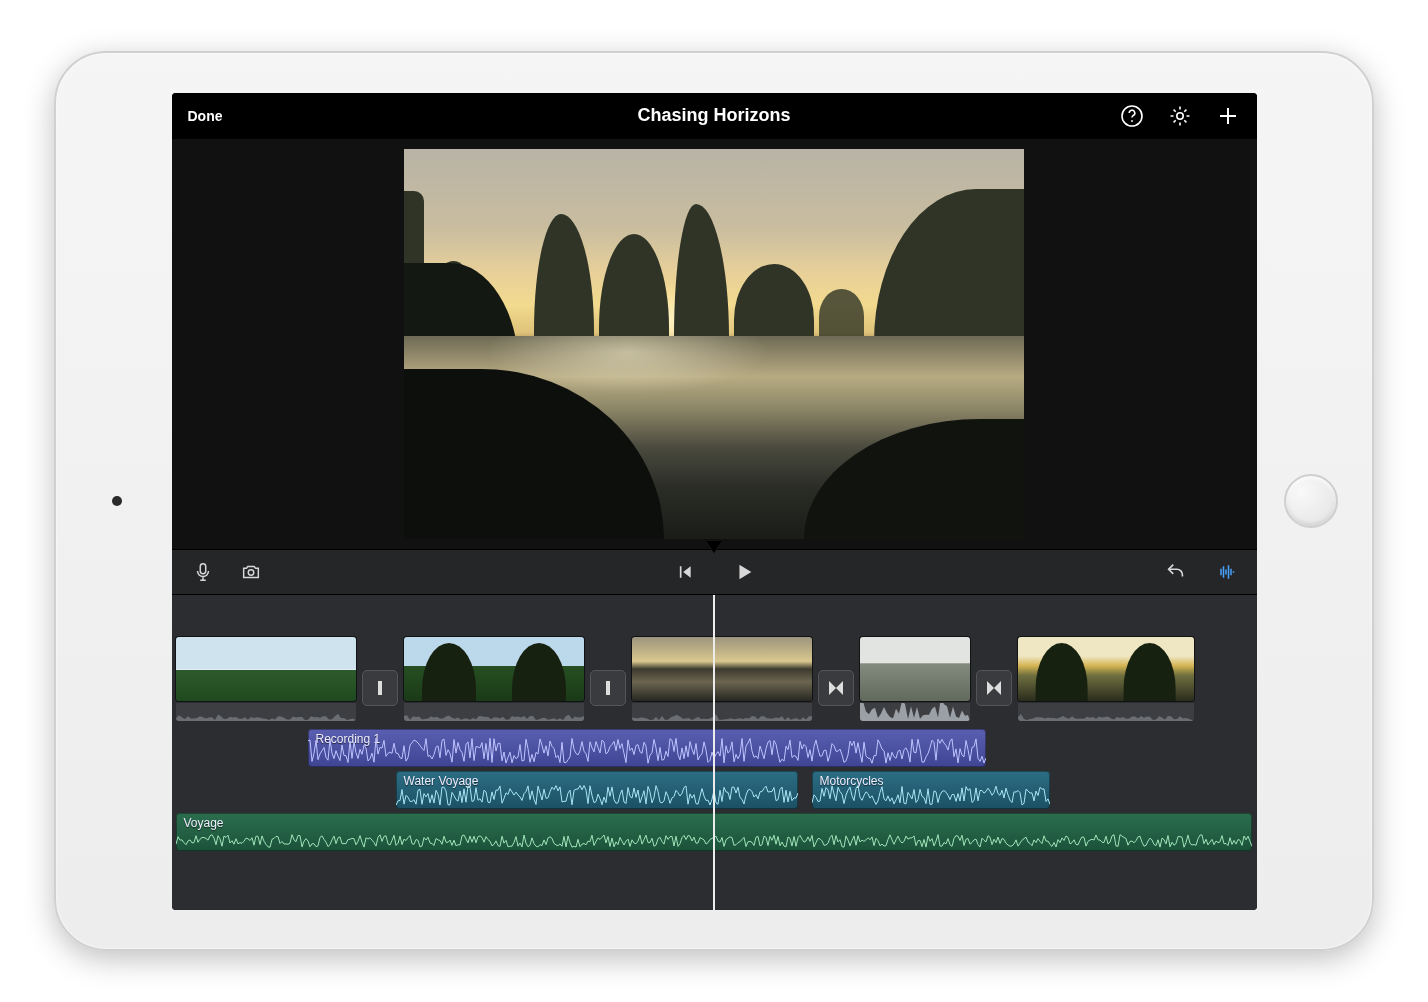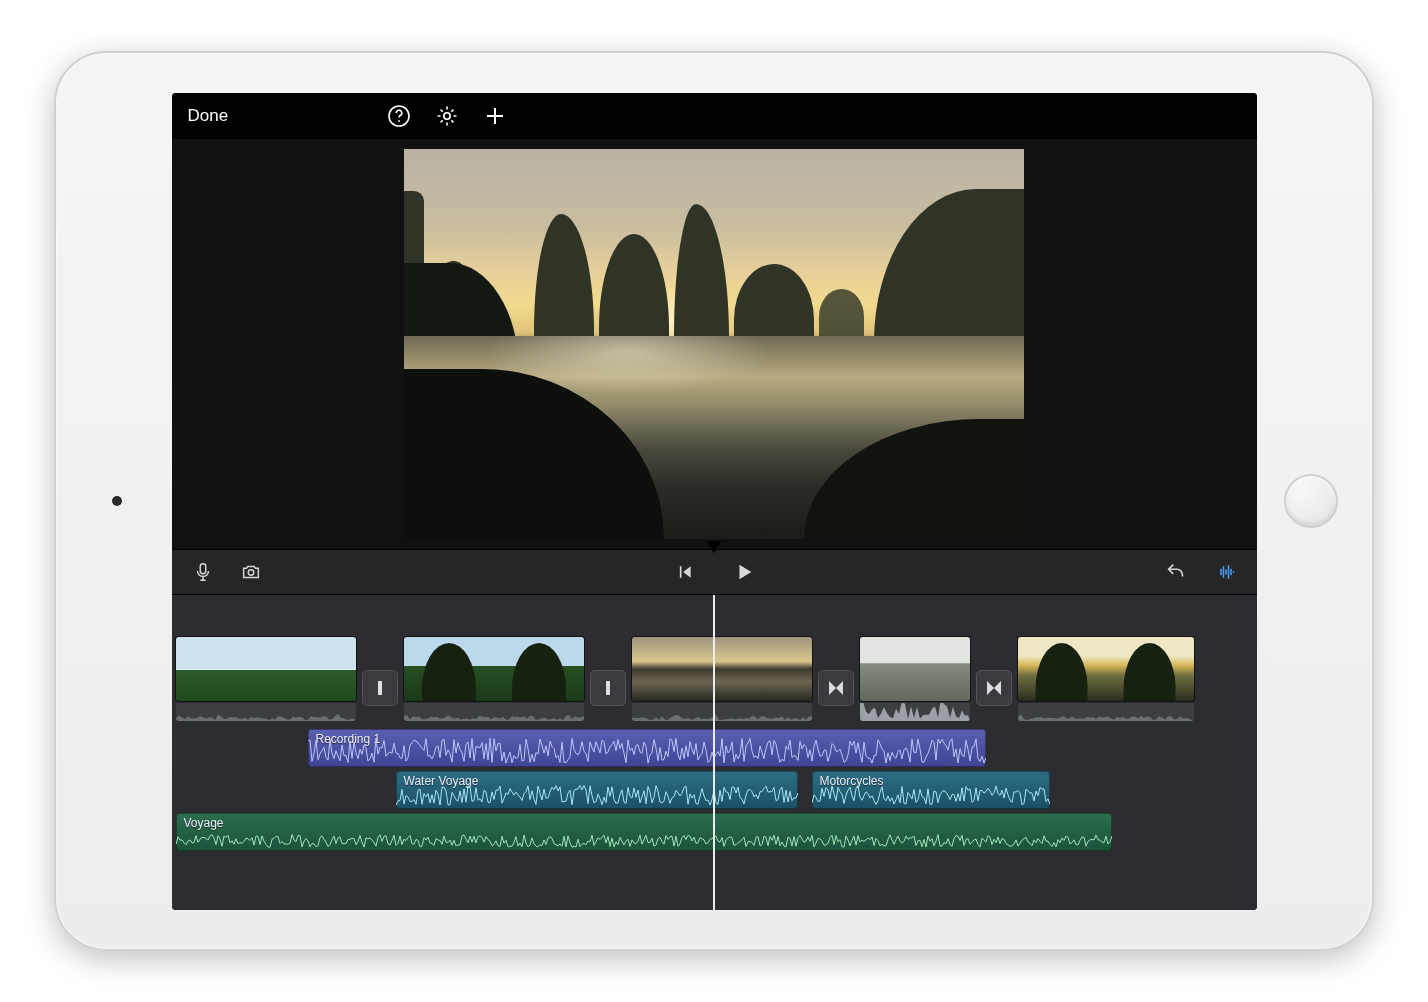--- a/index.html
+++ b/index.html
@@ -66,21 +66,21 @@
     display: flex;
     align-items: center;
     padding: 0 16px;
     color: #fff;
     font-size: 18px;
   }
   .topbar .left { flex: 0 0 160px; }
   .topbar .center { flex: 1; text-align: center; font-weight: 600; }
   .topbar .right { flex: 0 0 160px; display: flex; justify-content: flex-end; gap: 22px; align-items: center; }
   .icon-btn { width: 26px; height: 26px; display:flex; align-items:center; justify-content:center; color:#fff; cursor:pointer; }
-  .done-btn { cursor:pointer; font-size: 17px; font-weight:400; }
+  .done-btn { cursor:pointer; font-size: 14px; font-weight:700; }
 
   
   .preview {
     flex: 0 0 410px;
     background: #111;
     display: flex;
     align-items: center;
     justify-content: center;
   }
   .preview-inner {
@@ -249,20 +249,23 @@
 
 <div class="device">
   <div class="camera-dot"></div>
   <div class="home-button"></div>
 
   <div class="screen">
 
     <div class="topbar">
       <div class="left">
         <span class="done-btn">Done</span>
+      </div>
+      <div class="center">
+        <span>Chasing Horizons</span>
       </div>
       <div class="right">
         <span class="icon-btn">
           <svg viewBox="0 0 24 24" width="24" height="24" fill="none" stroke="currentColor" stroke-width="1.6">
             <circle cx="12" cy="12" r="10"></circle>
             <path d="M9.2 9a2.8 2.8 0 1 1 4 2.5c-.9.5-1.2 1-1.2 2"></path>
             <circle cx="12" cy="17" r="0.9" fill="currentColor" stroke="none"></circle>
           </svg>
         </span>
         <span class="icon-btn">
@@ -441,21 +444,21 @@
               </svg>
             </div>
             <div class="audio-clip ac-teal" style="position: absolute; left: 640px; width: 238px;">
               <span class="label">Motorcycles</span>
               <svg class="wave" viewBox="0 0 238 38" preserveAspectRatio="none">
                 <path d="M0,31.9 L2,23.8 L4,26.3 L6,30.5 L8,30.1 L10,17.4 L12,25.3 L14,16.6 L16,19.0 L18,27.8 L20,14.8 L22,22.9 L24,29.8 L26,16.3 L28,20.7 L30,23.1 L32,32.6 L34,24.1 L36,19.2 L38,16.1 L40,24.8 L42,29.6 L44,17.7 L46,14.5 L48,26.3 L50,29.3 L52,24.6 L54,20.8 L56,22.7 L58,27.1 L60,24.8 L62,29.4 L64,33.4 L66,29.9 L68,21.4 L70,15.7 L72,27.9 L74,29.8 L76,24.9 L78,30.3 L80,26.8 L82,33.0 L84,28.9 L86,23.8 L88,31.8 L90,15.5 L92,32.3 L94,32.9 L96,21.4 L98,24.5 L100,28.0 L102,18.5 L104,31.5 L106,28.7 L108,18.4 L110,25.4 L112,26.6 L114,32.7 L116,17.7 L118,33.4 L120,33.2 L122,19.9 L124,20.9 L126,31.6 L128,23.8 L130,20.6 L132,19.6 L134,21.2 L136,24.3 L138,28.6 L140,23.5 L142,23.5 L144,30.4 L146,22.6 L148,30.0 L150,16.9 L152,30.0 L154,15.6 L156,19.4 L158,17.7 L160,31.5 L162,29.6 L164,16.9 L166,29.8 L168,19.5 L170,19.5 L172,22.1 L174,20.5 L176,17.2 L178,20.0 L180,24.3 L182,21.5 L184,15.2 L186,22.6 L188,24.3 L190,19.2 L192,27.0 L194,17.1 L196,23.8 L198,29.2 L200,31.5 L202,20.8 L204,21.1 L206,19.5 L208,21.7 L210,33.9 L212,32.3 L214,18.2 L216,19.8 L218,22.1 L220,21.9 L222,29.9 L224,20.1 L226,24.5 L228,16.4 L230,18.2 L232,17.9 L234,30.5 L236,27.9 L238,33.3 "></path>
               </svg>
             </div>
           </div>
         <div class="row">
-            <div class="audio-clip ac-green" style="position: absolute; left: 4px; width: 936px;">
+            <div class="audio-clip ac-green" style="position: absolute; left: 4px; width: 1076px;">
               <span class="label">Voyage</span>
               <svg class="wave" viewBox="0 0 1076 38" preserveAspectRatio="none">
                 <path d="M0,31.3 L2,23.7 L4,27.1 L6,26.9 L8,29.7 L10,31.7 L12,28.0 L14,26.9 L16,29.9 L18,29.6 L20,22.7 L22,29.3 L24,26.2 L26,24.5 L28,24.5 L30,25.4 L32,27.1 L34,22.8 L36,21.7 L38,25.1 L40,31.7 L42,22.7 L44,25.9 L46,33.2 L48,23.0 L50,24.4 L52,22.2 L54,30.0 L56,27.7 L58,31.2 L60,25.7 L62,30.8 L64,29.7 L66,30.3 L68,28.2 L70,25.1 L72,25.8 L74,27.5 L76,24.7 L78,32.2 L80,23.2 L82,23.3 L84,31.6 L86,22.9 L88,28.2 L90,31.4 L92,33.8 L94,34.2 L96,26.3 L98,25.4 L100,23.4 L102,23.7 L104,30.4 L106,28.4 L108,31.0 L110,30.9 L112,31.3 L114,30.2 L116,21.6 L118,26.9 L120,28.7 L122,22.5 L124,22.6 L126,33.9 L128,28.3 L130,25.6 L132,28.0 L134,33.8 L136,30.7 L138,30.8 L140,33.7 L142,32.8 L144,24.5 L146,22.8 L148,26.4 L150,29.2 L152,33.6 L154,31.7 L156,26.8 L158,23.1 L160,30.6 L162,24.9 L164,23.8 L166,30.7 L168,30.6 L170,30.6 L172,26.5 L174,26.3 L176,25.4 L178,25.6 L180,31.8 L182,28.3 L184,22.6 L186,29.2 L188,34.1 L190,24.8 L192,26.0 L194,24.8 L196,27.1 L198,29.5 L200,33.1 L202,24.2 L204,21.8 L206,28.4 L208,23.4 L210,22.8 L212,30.8 L214,32.0 L216,27.4 L218,22.3 L220,32.4 L222,30.3 L224,23.0 L226,31.6 L228,26.2 L230,27.5 L232,24.7 L234,22.5 L236,30.7 L238,31.3 L240,26.5 L242,27.3 L244,33.9 L246,33.0 L248,24.6 L250,27.0 L252,24.2 L254,29.9 L256,30.6 L258,32.5 L260,25.5 L262,26.9 L264,27.5 L266,31.3 L268,23.2 L270,29.2 L272,29.4 L274,27.0 L276,32.4 L278,27.2 L280,32.8 L282,31.7 L284,32.0 L286,22.9 L288,21.9 L290,26.0 L292,29.9 L294,23.1 L296,29.2 L298,23.2 L300,29.8 L302,23.6 L304,22.9 L306,24.4 L308,29.2 L310,23.6 L312,26.6 L314,28.2 L316,32.8 L318,31.4 L320,27.9 L322,32.6 L324,33.4 L326,23.2 L328,30.2 L330,27.3 L332,33.8 L334,33.2 L336,33.2 L338,29.4 L340,23.6 L342,33.2 L344,30.0 L346,33.9 L348,22.0 L350,30.2 L352,33.8 L354,32.1 L356,24.9 L358,30.6 L360,33.2 L362,33.9 L364,31.6 L366,32.6 L368,26.9 L370,31.6 L372,25.0 L374,23.8 L376,25.3 L378,30.4 L380,31.9 L382,32.7 L384,30.9 L386,33.3 L388,23.3 L390,33.9 L392,22.9 L394,29.7 L396,34.2 L398,33.2 L400,34.1 L402,26.4 L404,33.7 L406,31.1 L408,30.5 L410,31.8 L412,28.1 L414,28.7 L416,22.2 L418,32.5 L420,28.4 L422,24.9 L424,26.5 L426,24.2 L428,22.0 L430,29.9 L432,23.5 L434,33.5 L436,25.0 L438,33.8 L440,28.9 L442,31.6 L444,24.4 L446,28.2 L448,32.0 L450,28.1 L452,26.1 L454,33.4 L456,26.8 L458,30.0 L460,30.7 L462,28.1 L464,22.1 L466,31.1 L468,26.6 L470,22.2 L472,29.5 L474,29.6 L476,25.2 L478,33.2 L480,32.0 L482,25.7 L484,24.3 L486,28.5 L488,31.1 L490,22.7 L492,26.4 L494,23.7 L496,23.3 L498,33.0 L500,23.2 L502,33.4 L504,30.6 L506,24.6 L508,22.5 L510,26.5 L512,22.5 L514,23.2 L516,28.0 L518,24.2 L520,30.2 L522,29.9 L524,24.6 L526,25.7 L528,26.9 L530,31.0 L532,29.6 L534,26.4 L536,25.5 L538,24.1 L540,23.2 L542,28.0 L544,29.1 L546,24.5 L548,33.4 L550,26.9 L552,25.1 L554,23.8 L556,24.6 L558,32.4 L560,31.7 L562,29.7 L564,28.6 L566,26.7 L568,24.4 L570,33.5 L572,28.7 L574,28.5 L576,29.3 L578,32.5 L580,24.2 L582,23.5 L584,32.8 L586,31.6 L588,23.2 L590,24.4 L592,32.6 L594,23.4 L596,27.3 L598,22.2 L600,31.2 L602,23.5 L604,32.7 L606,29.0 L608,33.0 L610,33.9 L612,24.0 L614,25.4 L616,33.0 L618,23.5 L620,33.3 L622,24.7 L624,22.4 L626,26.1 L628,29.1 L630,28.0 L632,23.9 L634,28.3 L636,22.4 L638,33.9 L640,29.6 L642,25.5 L644,25.8 L646,27.8 L648,32.2 L650,32.0 L652,30.2 L654,24.6 L656,22.2 L658,31.6 L660,22.6 L662,28.9 L664,26.7 L666,33.6 L668,34.1 L670,22.9 L672,27.1 L674,32.8 L676,27.5 L678,23.1 L680,32.2 L682,22.7 L684,29.0 L686,27.1 L688,28.4 L690,26.8 L692,24.8 L694,26.8 L696,23.9 L698,32.6 L700,25.3 L702,27.7 L704,32.8 L706,31.1 L708,33.0 L710,32.7 L712,26.4 L714,21.8 L716,27.0 L718,31.3 L720,26.8 L722,23.1 L724,27.7 L726,30.0 L728,28.4 L730,23.1 L732,26.2 L734,24.9 L736,24.9 L738,22.9 L740,32.6 L742,27.7 L744,27.3 L746,33.7 L748,26.4 L750,34.1 L752,23.0 L754,28.3 L756,25.6 L758,32.9 L760,28.1 L762,21.6 L764,33.0 L766,33.1 L768,29.6 L770,30.8 L772,25.6 L774,31.7 L776,33.4 L778,25.5 L780,22.6 L782,23.2 L784,27.5 L786,22.3 L788,32.5 L790,26.3 L792,25.5 L794,31.1 L796,29.4 L798,26.9 L800,26.1 L802,31.5 L804,34.0 L806,25.1 L808,27.3 L810,28.9 L812,22.7 L814,24.2 L816,31.6 L818,26.2 L820,29.6 L822,24.1 L824,30.5 L826,25.5 L828,26.4 L830,30.3 L832,31.9 L834,33.3 L836,32.9 L838,31.0 L840,26.9 L842,33.1 L844,30.1 L846,27.2 L848,25.6 L850,24.1 L852,29.0 L854,30.4 L856,32.7 L858,26.9 L860,29.6 L862,25.6 L864,28.4 L866,30.6 L868,22.8 L870,28.1 L872,28.1 L874,31.5 L876,33.4 L878,29.5 L880,34.0 L882,26.6 L884,29.5 L886,24.9 L888,27.5 L890,23.0 L892,24.3 L894,30.8 L896,29.7 L898,26.8 L900,31.4 L902,31.9 L904,27.3 L906,23.9 L908,24.4 L910,33.1 L912,28.4 L914,27.0 L916,26.3 L918,27.0 L920,22.0 L922,26.8 L924,27.0 L926,29.2 L928,29.5 L930,23.2 L932,30.9 L934,29.1 L936,22.9 L938,21.7 L940,32.9 L942,33.4 L944,21.7 L946,23.1 L948,24.5 L950,25.5 L952,32.2 L954,28.4 L956,28.0 L958,29.8 L960,27.6 L962,23.9 L964,23.2 L966,29.2 L968,33.1 L970,32.4 L972,28.0 L974,25.1 L976,27.0 L978,31.4 L980,32.6 L982,26.8 L984,34.1 L986,25.1 L988,26.6 L990,30.9 L992,22.5 L994,33.8 L996,29.2 L998,32.2 L1000,30.6 L1002,23.6 L1004,23.7 L1006,24.2 L1008,34.2 L1010,29.6 L1012,22.1 L1014,30.4 L1016,32.0 L1018,31.5 L1020,32.3 L1022,25.8 L1024,22.1 L1026,21.9 L1028,30.7 L1030,26.3 L1032,31.9 L1034,29.0 L1036,26.4 L1038,31.7 L1040,28.0 L1042,29.6 L1044,28.8 L1046,22.6 L1048,30.8 L1050,30.4 L1052,32.5 L1054,24.7 L1056,31.4 L1058,27.4 L1060,31.1 L1062,26.5 L1064,27.3 L1066,32.4 L1068,23.0 L1070,26.8 L1072,23.2 L1074,28.3 L1076,33.4 "></path>
               </svg>
             </div>
           </div>
       </div>
     </div>
 
   </div>

